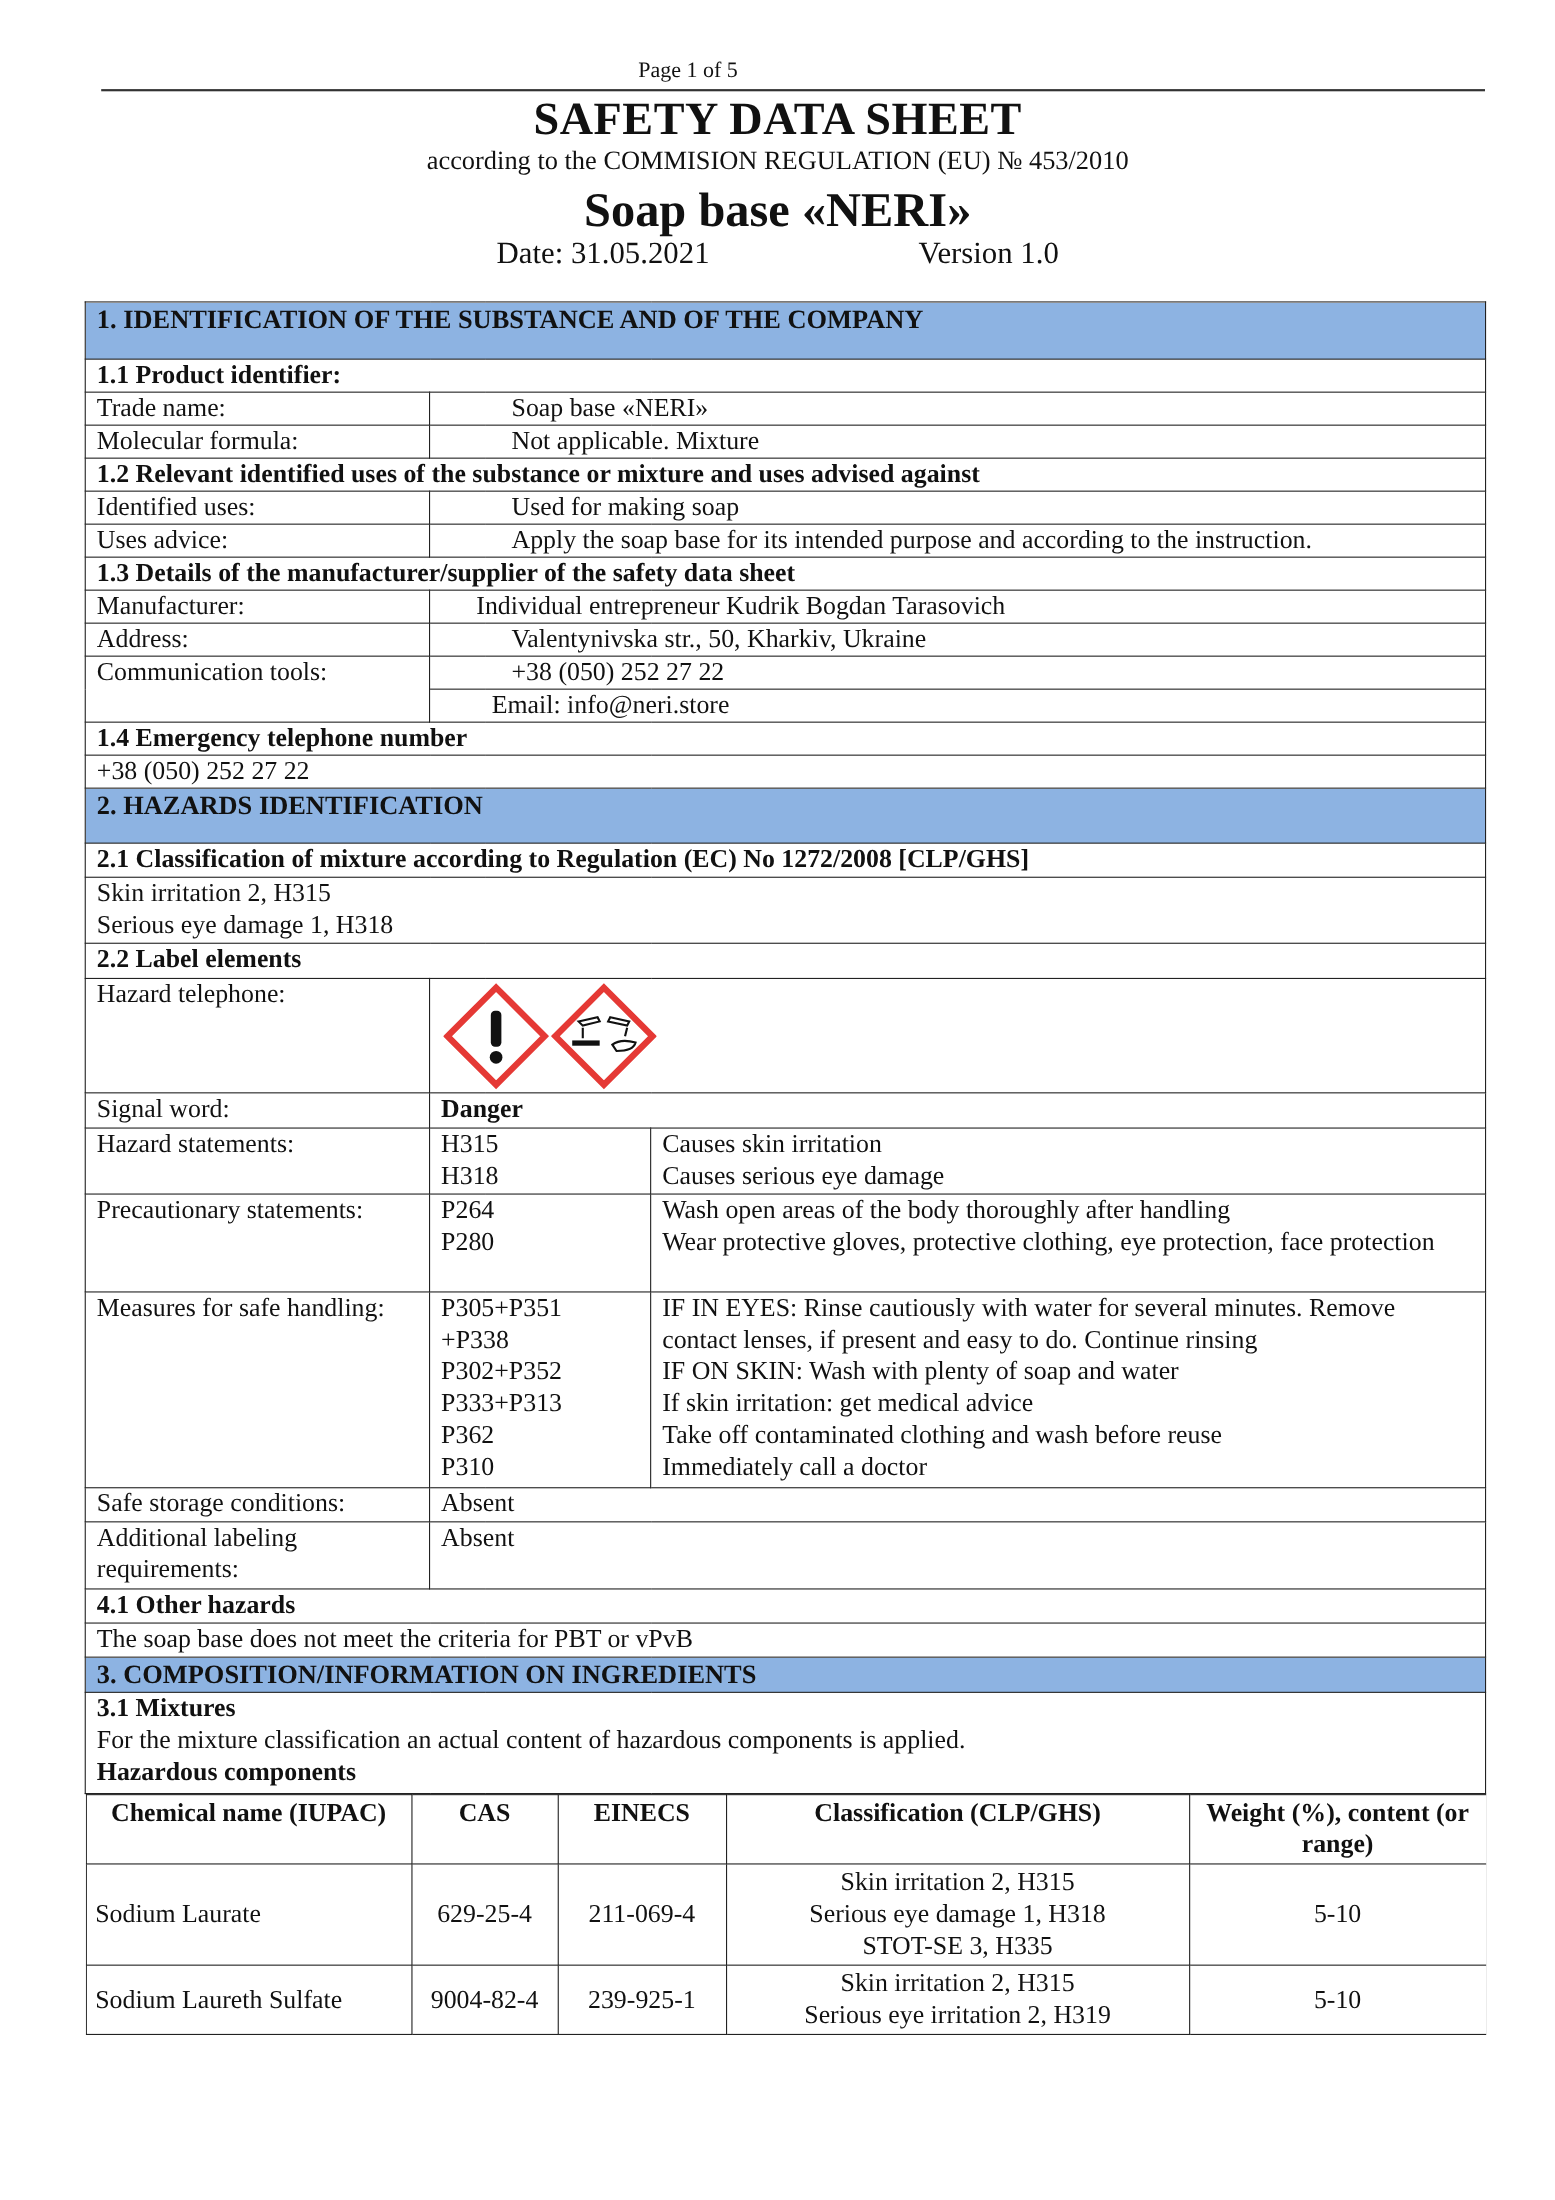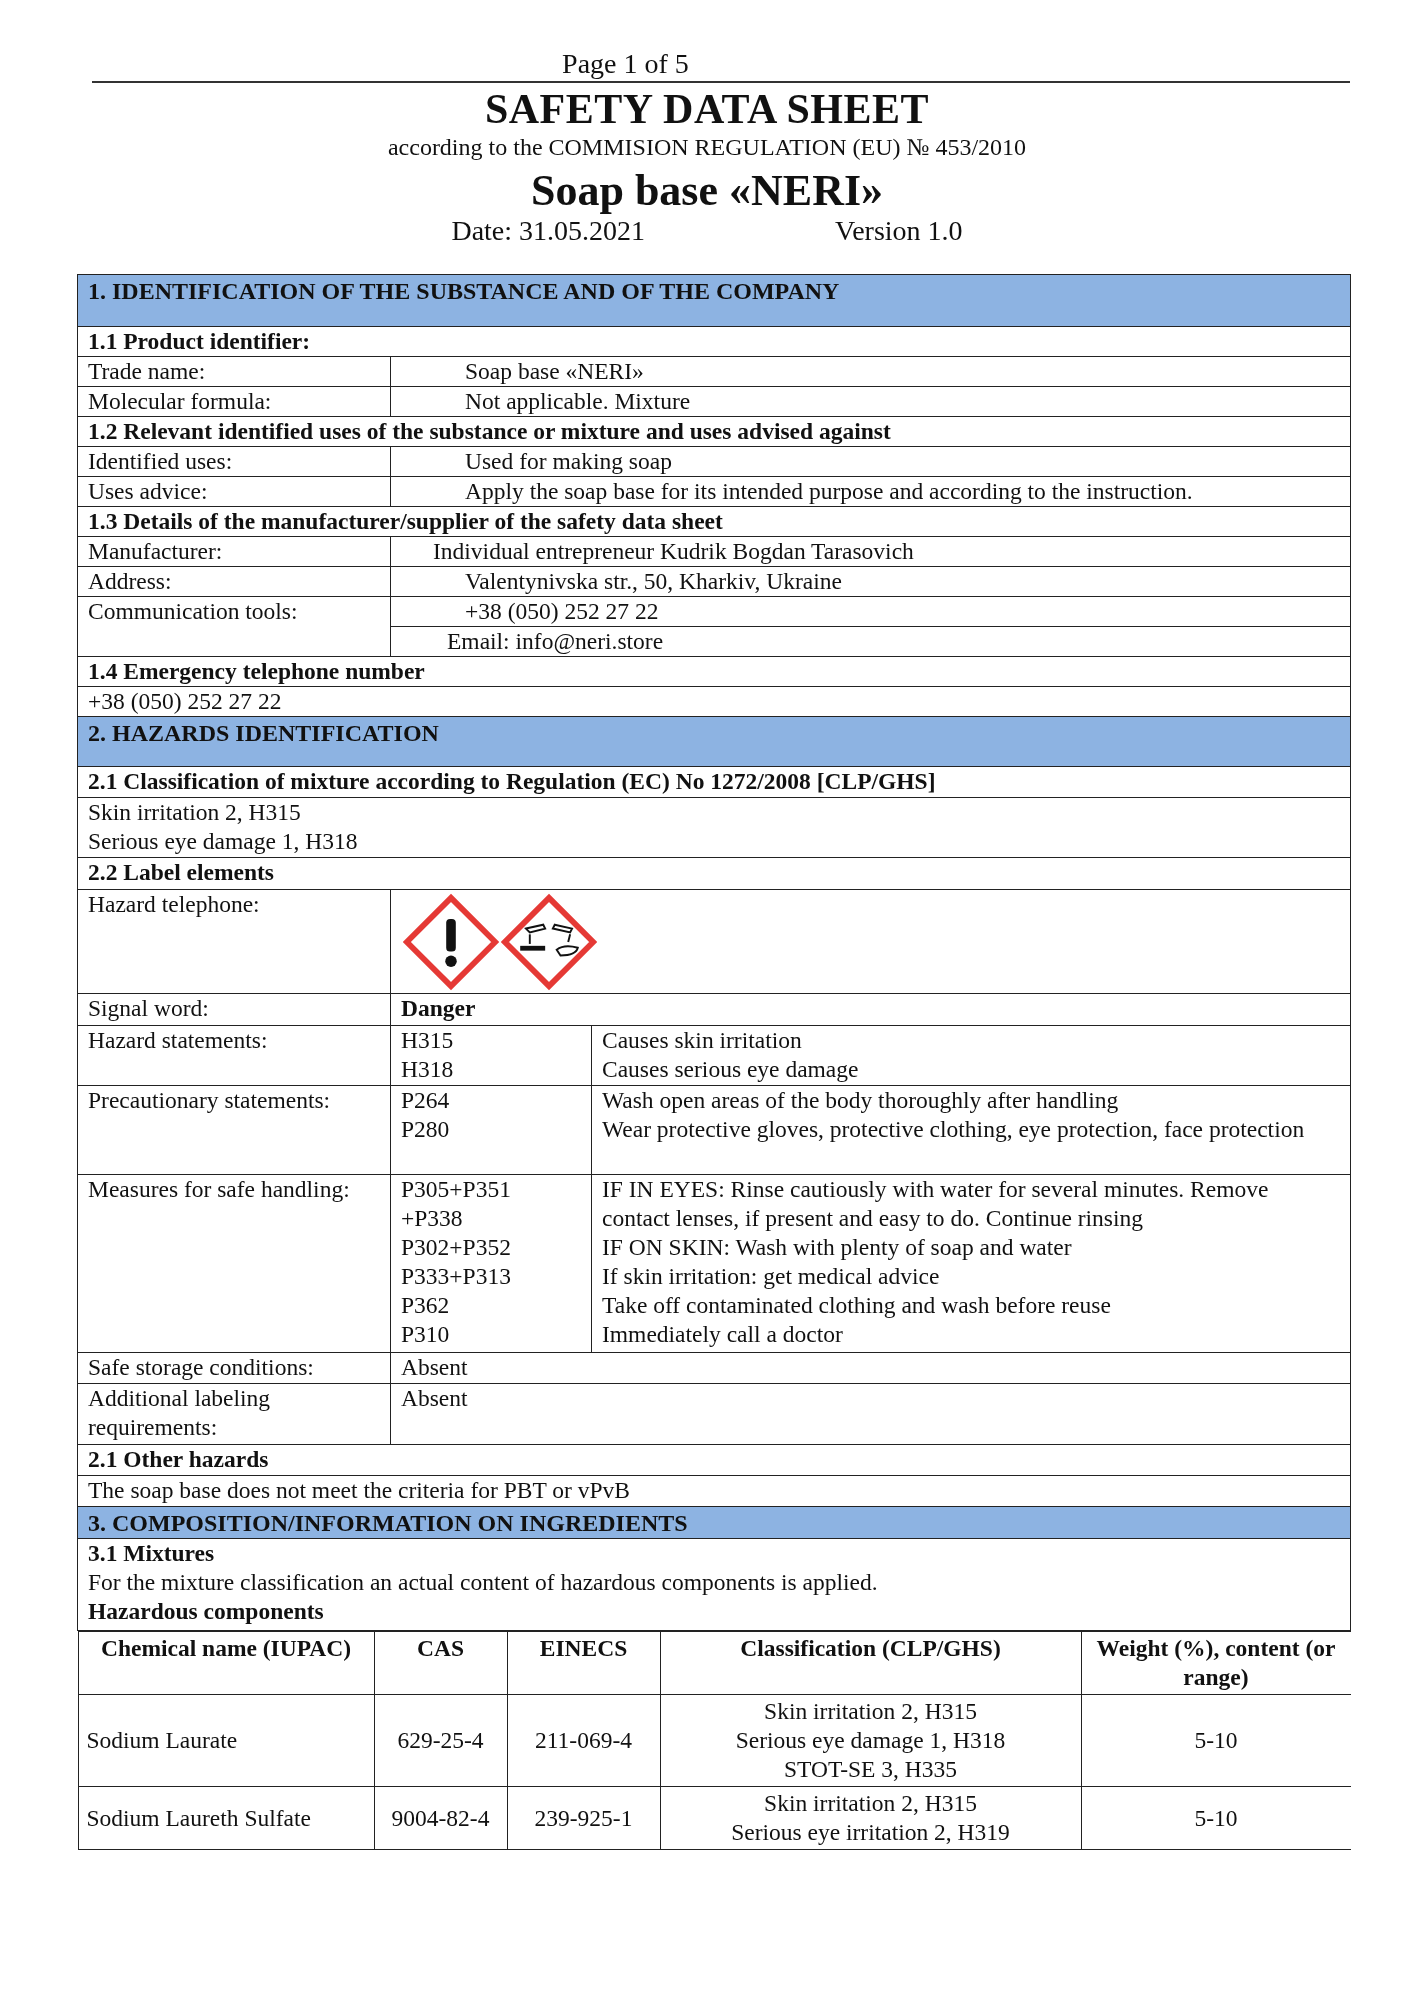--- a/index.html
+++ b/index.html
@@ -3,21 +3,21 @@
 <meta charset="utf-8">
 <style>
   html, body { margin: 0; padding: 0; background: #ffffff; }
   body {
     width: 1414px; height: 2000px; position: relative; overflow: hidden;
     font-family: "Liberation Serif", "DejaVu Serif", serif;
     color: #111111;
   }
   .page-num {
     position: absolute; top: 50px; left: 0; width: 1251px; text-align: center;
-    font-size: 28px; line-height: 28px;
+    font-size: 20px; line-height: 28px;
   }
   .top-rule {
     position: absolute; top: 81px; left: 92px; width: 1258px; height: 0;
     border-top: 2px solid #333;
   }
   .title {
     position: absolute; top: 84px; left: 0; width: 1414px; text-align: center;
     font-size: 42px; font-weight: bold; line-height: 50px; letter-spacing: 0.5px;
   }
   .subtitle {
@@ -211,21 +211,21 @@
   </tr>
   <tr style="height:31px">
     <td>Safe storage conditions:</td>
     <td colspan="3">Absent</td>
   </tr>
   <tr style="height:61px">
     <td>Additional labeling requirements:</td>
     <td colspan="3">Absent</td>
   </tr>
   <tr class="sub" style="height:31px">
-    <td colspan="4">2.1 Other hazards</td>
+    <td colspan="4">4.1 Other hazards</td>
   </tr>
   <tr style="height:31px">
     <td colspan="4">The soap base does not meet the criteria for PBT or vPvB</td>
   </tr>
 
   <tr class="sec-head" style="height:31px">
     <td colspan="4">3. COMPOSITION/INFORMATION ON INGREDIENTS</td>
   </tr>
   <tr style="height:92px">
     <td colspan="4">

